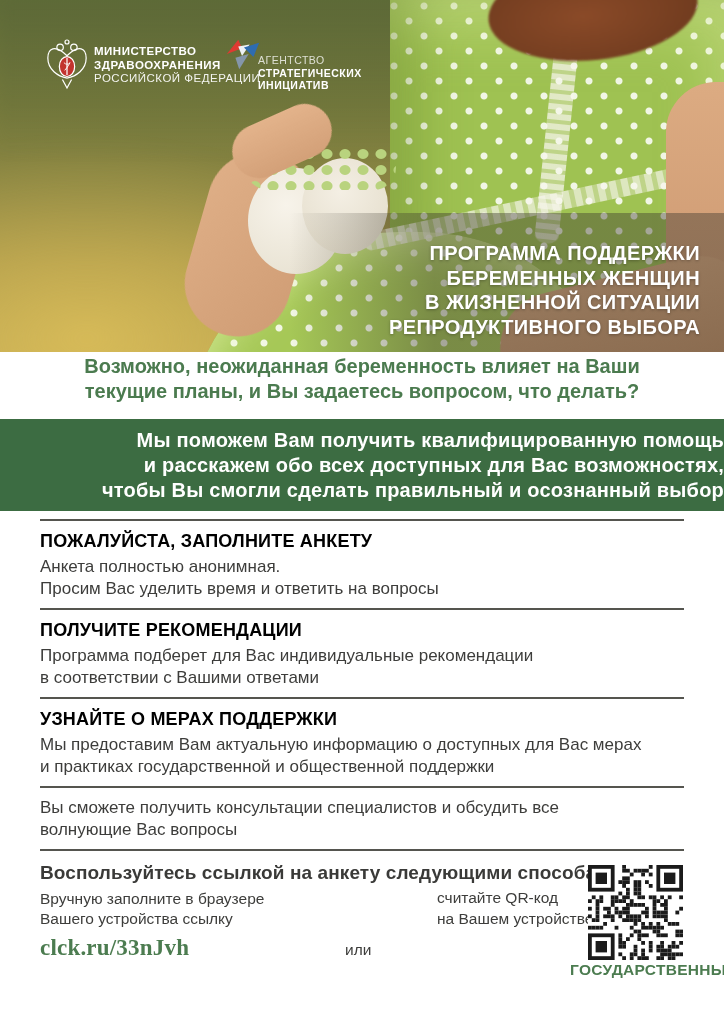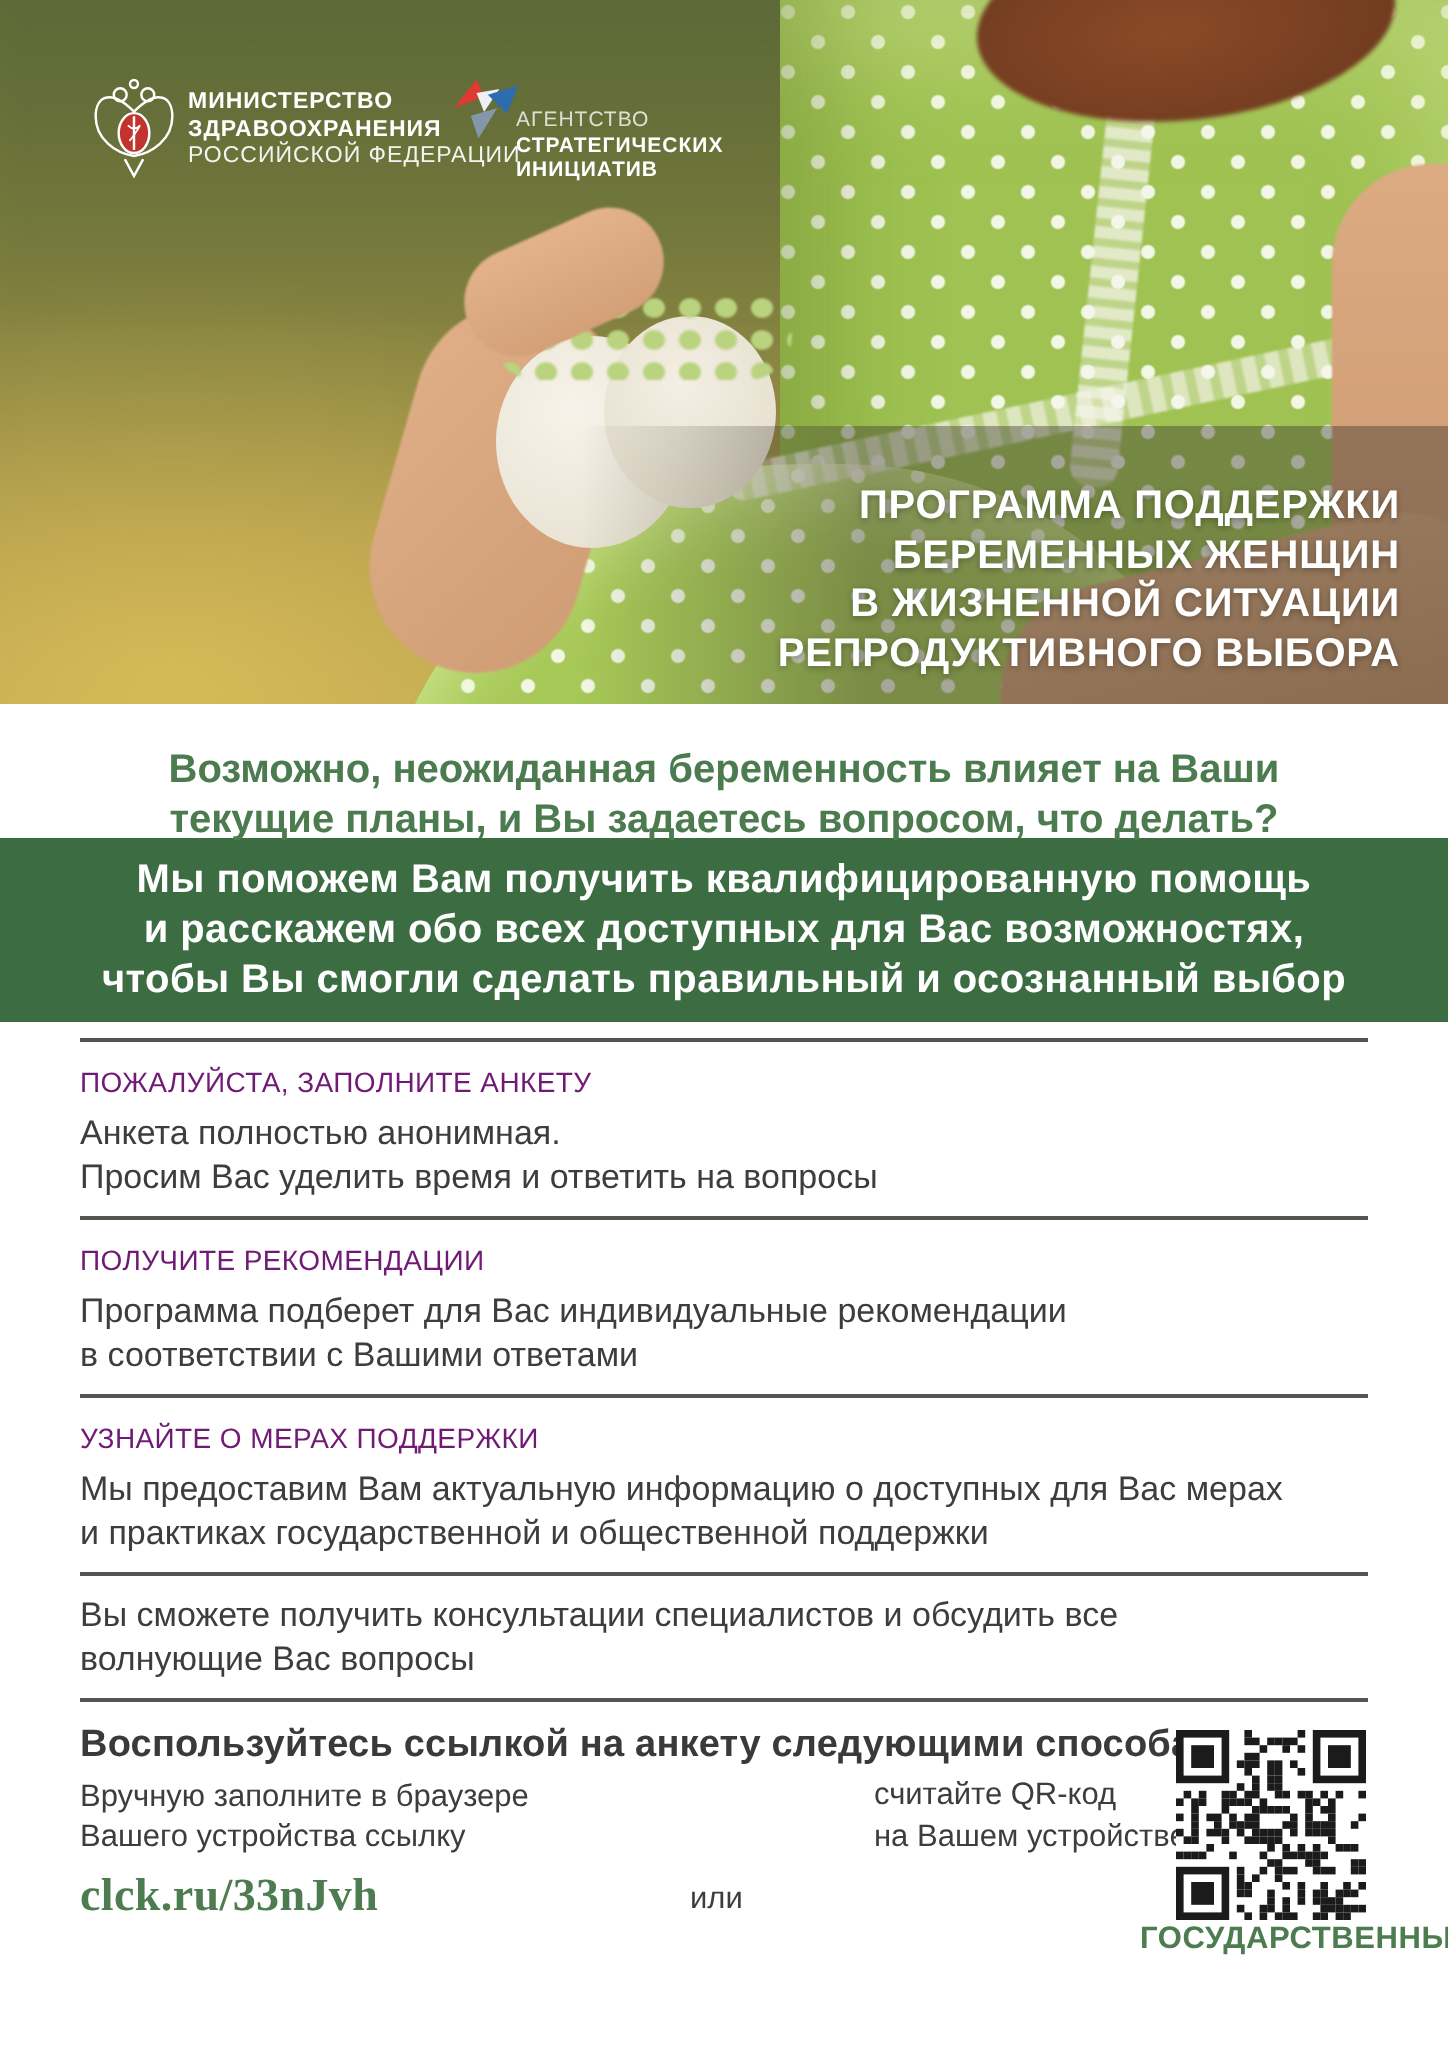--- a/index.html
+++ b/index.html
@@ -59,31 +59,31 @@
   .asi-mark{position:absolute;left:2px;top:0;}
   .asi-text{position:absolute;left:36px;top:18px;font-size:10.5px;line-height:12.5px;letter-spacing:.5px;color:#fff;}
   .asi-text .lt{font-weight:normal;color:rgba(255,255,255,.78);}
   .asi-text .b{font-weight:bold;}
 
   .hero-title{position:absolute;top:241px;right:24px;text-align:right;color:#fff;
         font-size:20px;font-weight:600;line-height:24.5px;letter-spacing:.4px;
         text-shadow:0 1px 3px rgba(0,0,0,.30);}
 
   
-  .intro{height:67px;box-sizing:border-box;padding-top:21px;text-align:center;
+  .intro{height:67px;box-sizing:border-box;padding-top:2px;text-align:center;
         color:#4b7b4f;font-size:20px;font-weight:bold;line-height:25px;}
 
   
-  .banner{height:92px;box-sizing:border-box;padding-top:9px;background:#3c6c42;text-align:center;
+  .banner{height:92px;box-sizing:border-box;padding-top:9px;background:#3c6c42;text-align:right;
         color:#fff;font-size:20px;font-weight:bold;line-height:25px;letter-spacing:.2px;}
 
   
   .sections{margin:0 40px;padding-top:8px;}
   .section{border-top:2px solid #55554f;padding:9px 0 8px;}
-  .section-heading{color:#701a75;font-weight:normal;font-size:14px;letter-spacing:.2px;
+  .section-heading{color:#000000;font-weight:bold;font-size:18px;letter-spacing:.2px;
         line-height:22px;margin-bottom:4px;}
   .section-line{color:#3d3d3b;font-size:17px;line-height:22px;}
 
   
   .footer{position:relative;margin:0 40px;border-top:2px solid #55554f;height:147px;box-sizing:border-box;}
   .footer-heading{padding-top:11px;color:#3a3a38;font-size:19px;font-weight:bold;letter-spacing:.1px;}
   .manual{position:absolute;left:0;top:38px;color:#3d3d3b;font-size:15.5px;line-height:20px;}
   .or{position:absolute;left:305px;top:42px;color:#3d3d3b;font-size:15.5px;margin-top:48px;}
   .qr-hint{position:absolute;left:397px;top:36px;color:#3d3d3b;font-size:15.5px;line-height:21px;}
   .survey-link{position:absolute;left:0;top:84px;color:#4c7c50;font-size:23px;font-weight:600;

